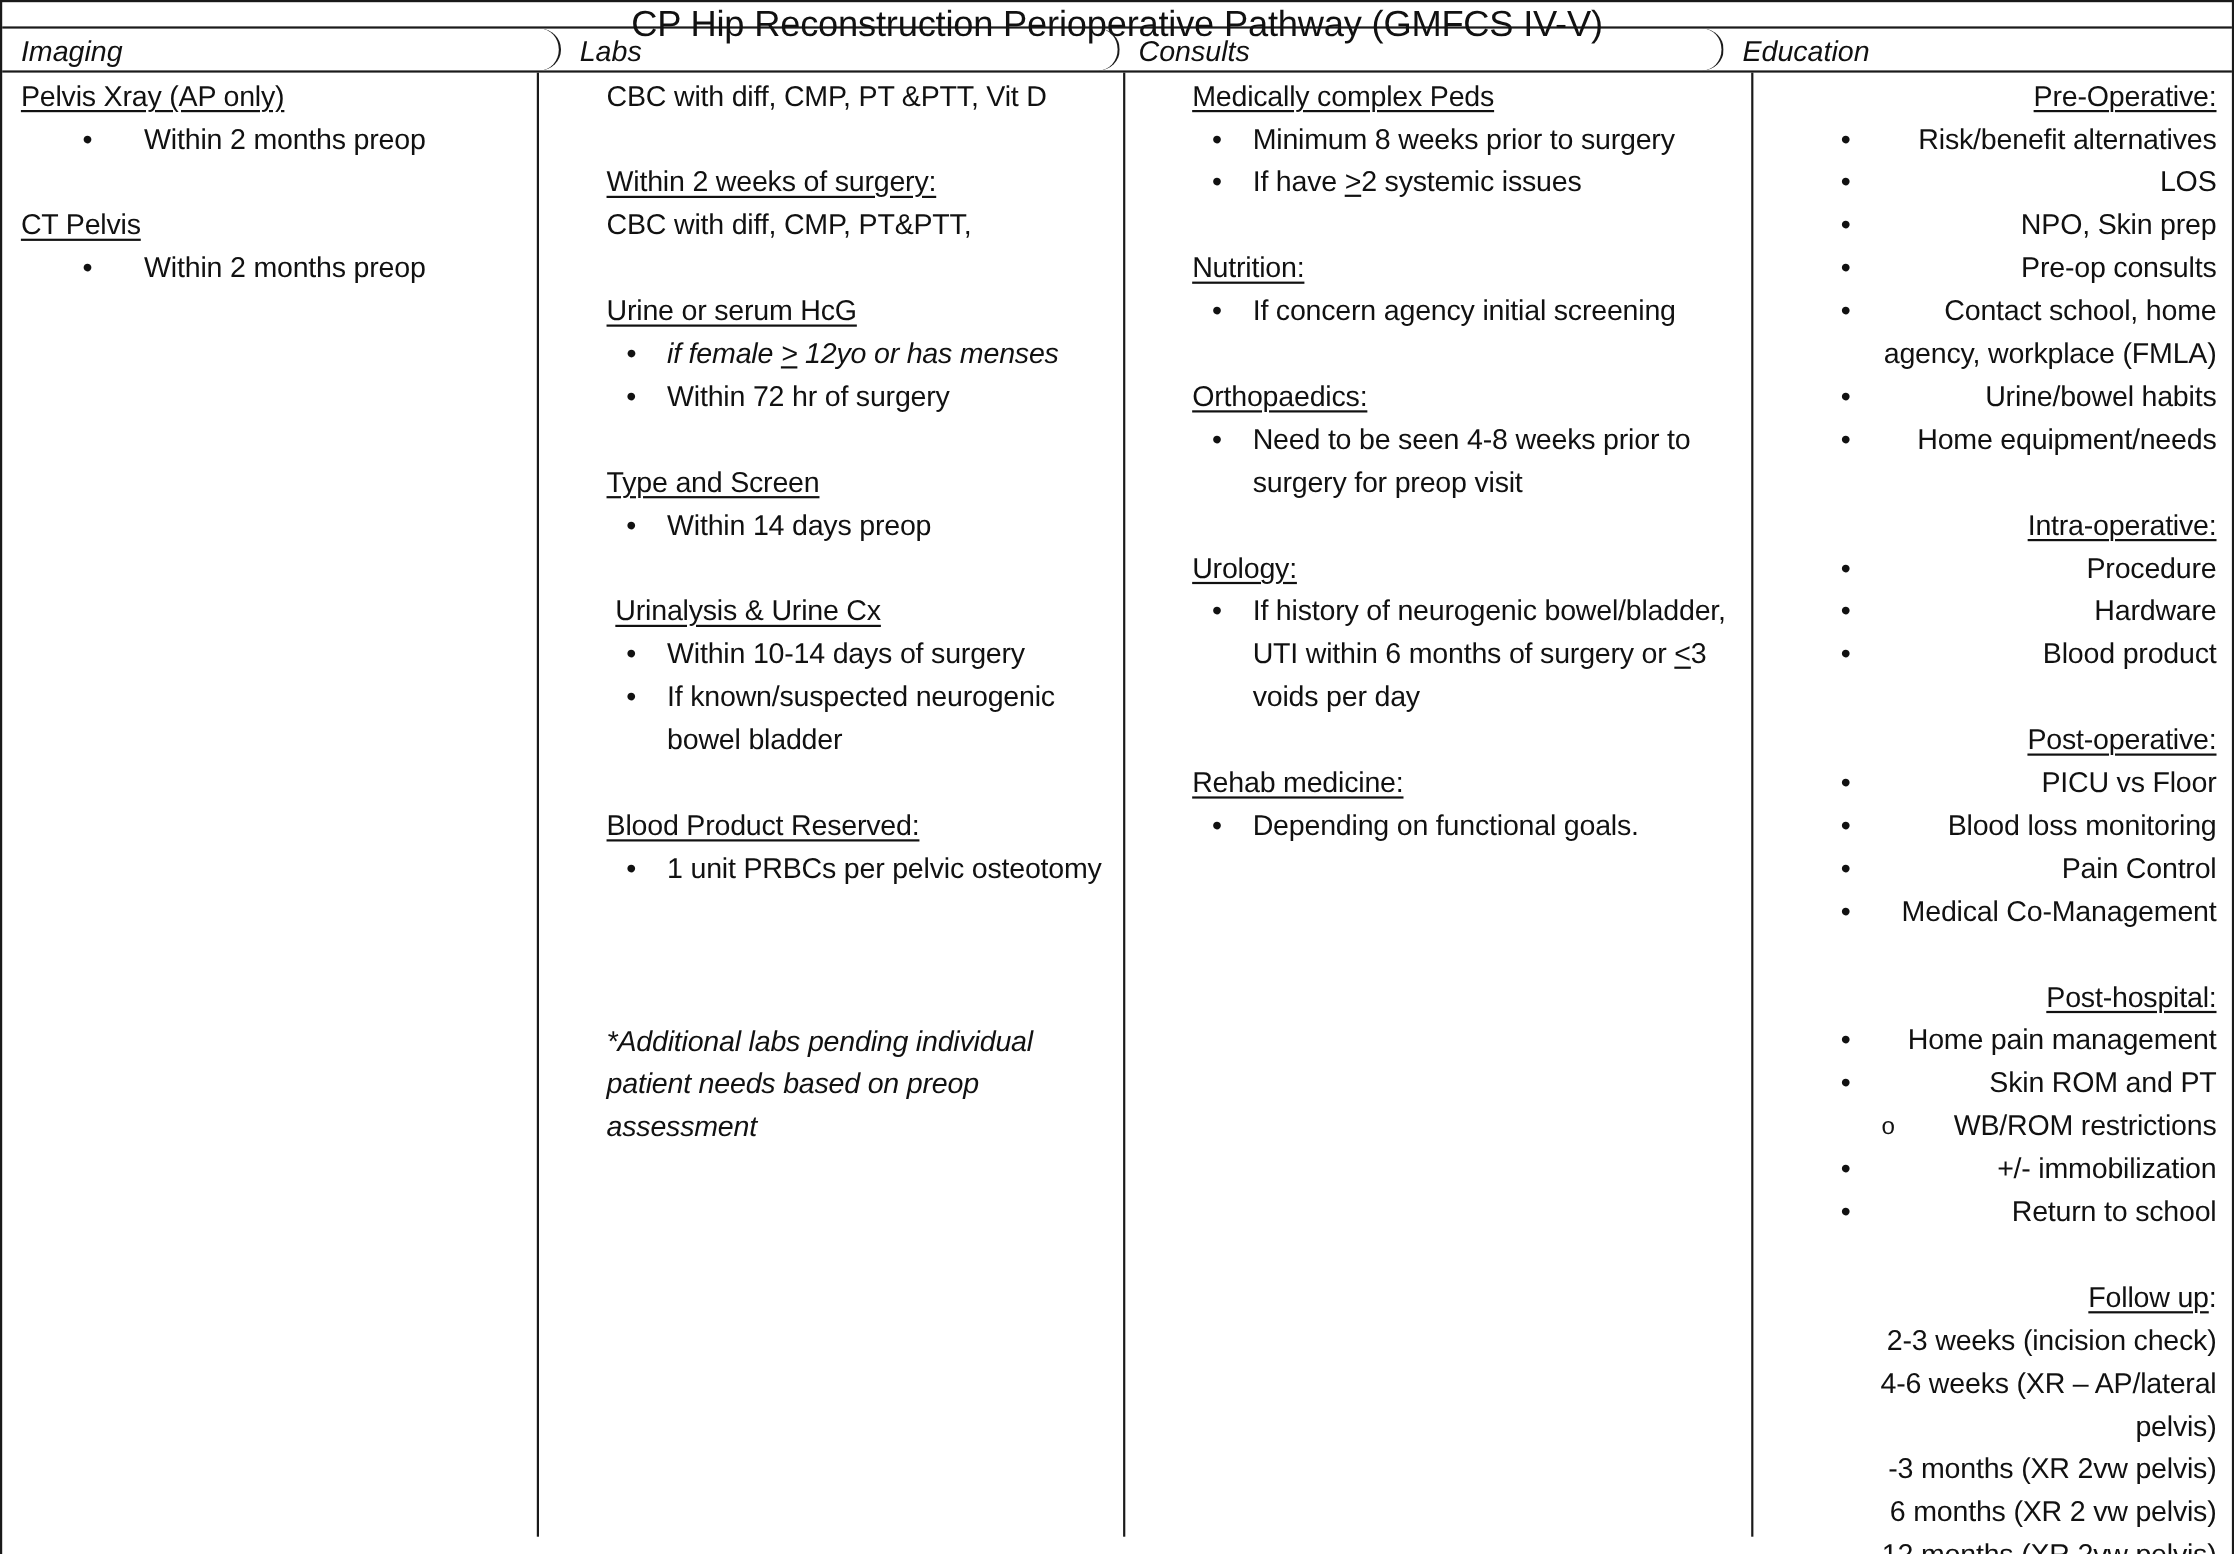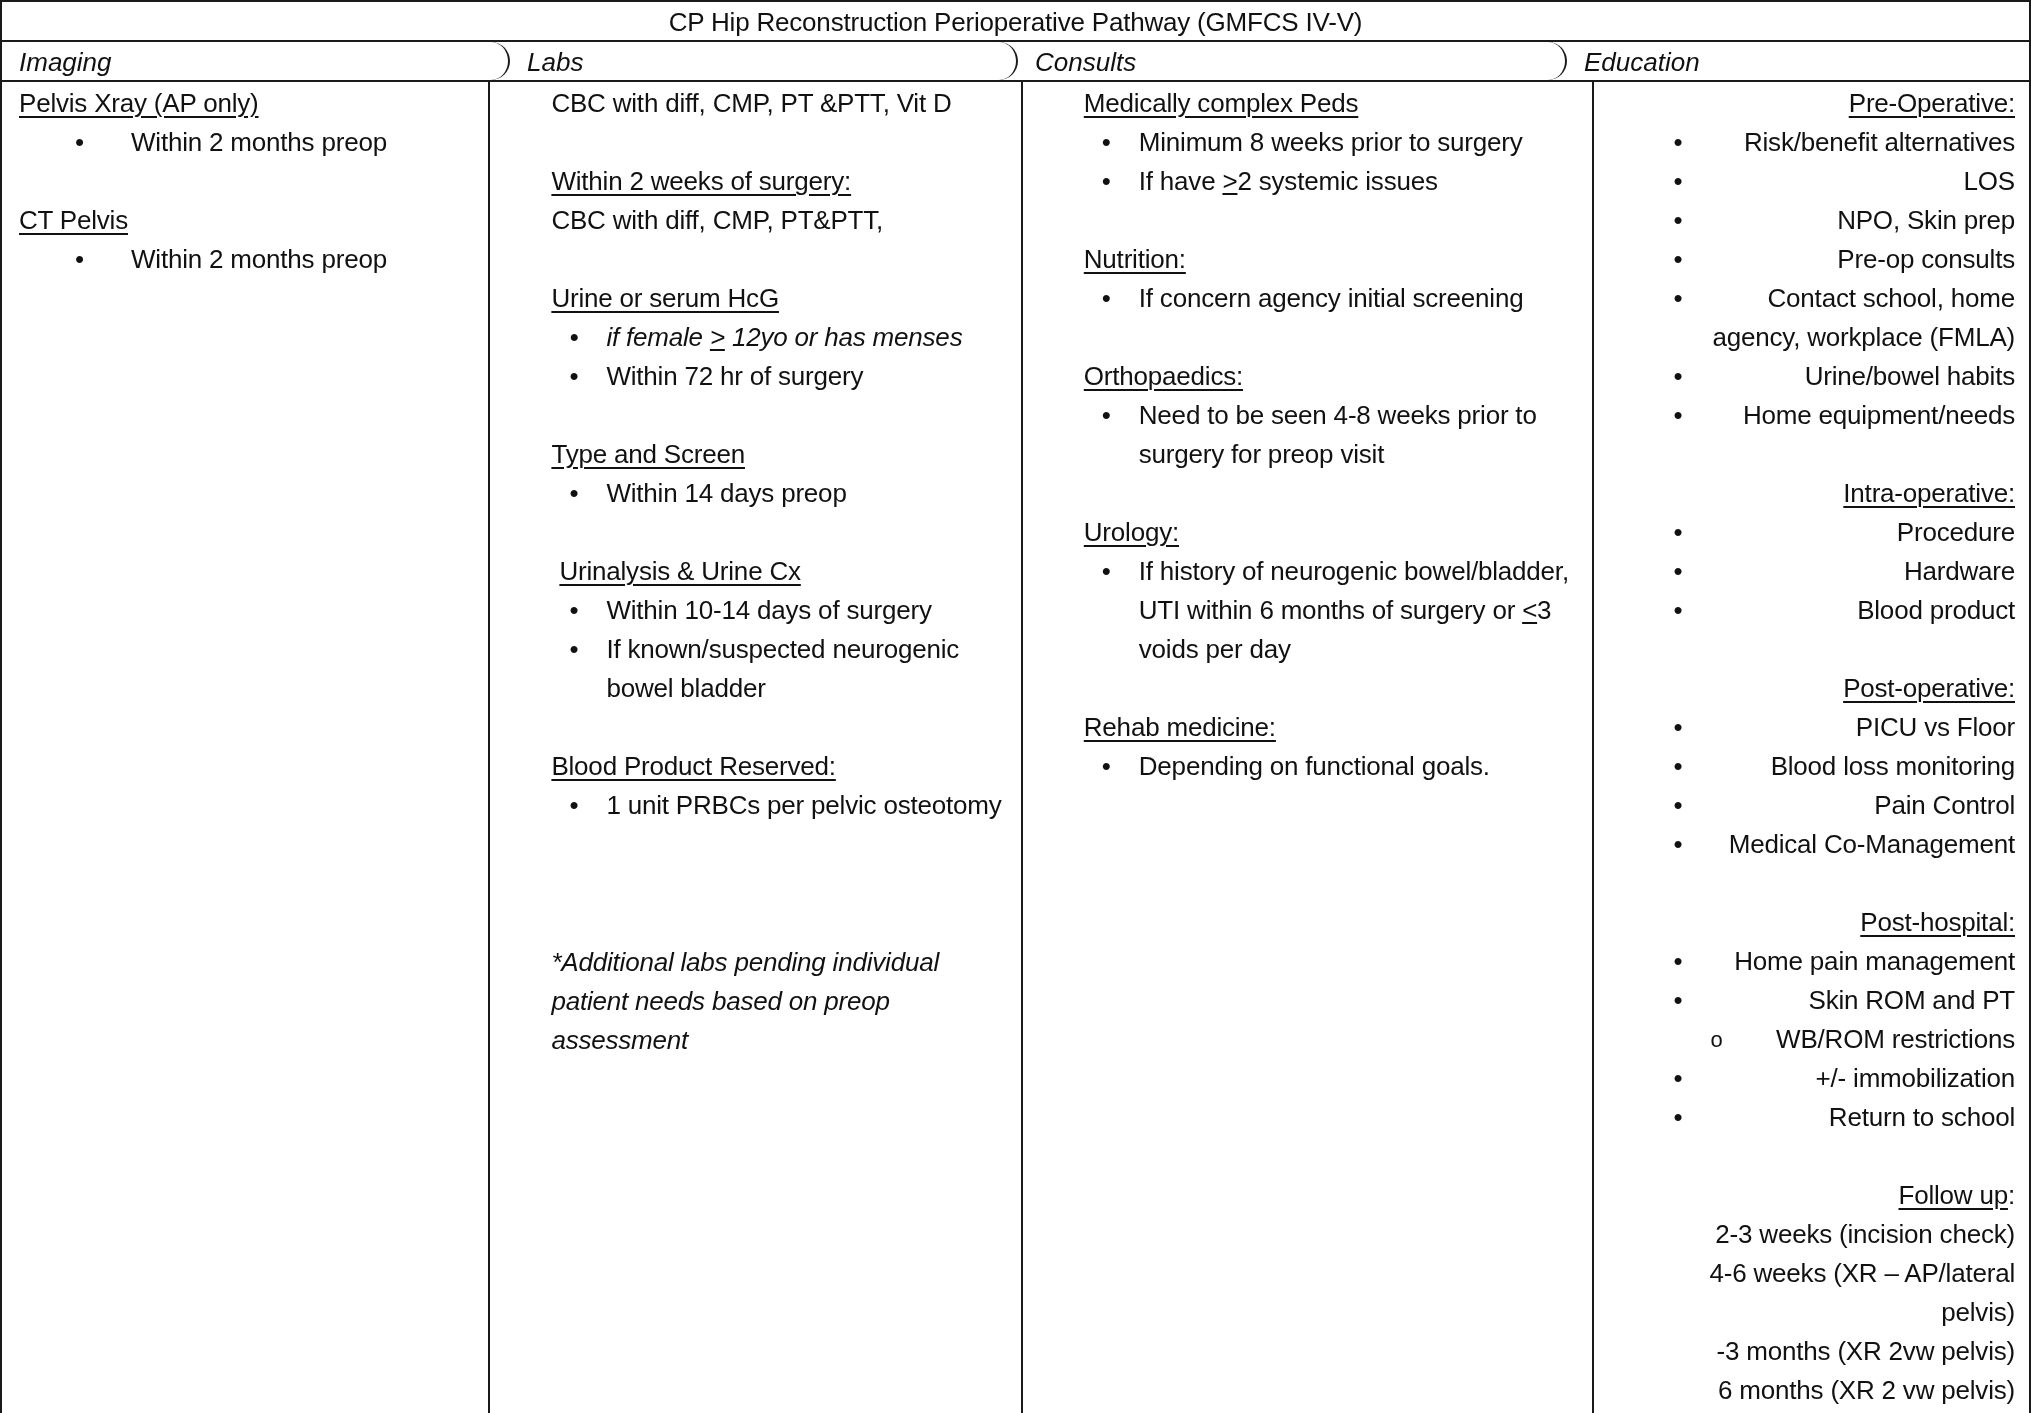--- a/index.html
+++ b/index.html
@@ -10,23 +10,23 @@
   }
   .doc-table {
     position: absolute; left: 0; top: 0;
     width: 2031px; height: 1413px;
     box-sizing: border-box;
     border-left: 2px solid #1a1a1a;
     border-right: 2px solid #1a1a1a;
     border-top: 2px solid #1a1a1a;
   }
   .title-row {
-    height: 40px; box-sizing: border-box;
+    height: 24px; box-sizing: border-box;
     border-bottom: 2px solid #1a1a1a;
-    text-align: center; font-size: 26px; line-height: 40px;
+    text-align: center; font-size: 33px; line-height: 40px;
     letter-spacing: -0.2px;
   }
   .header-row {
     display: flex; height: 40px; box-sizing: border-box;
     border-bottom: 2px solid #1a1a1a;
   }
   .header-cell {
     box-sizing: border-box; font-style: italic; font-size: 26px;
     line-height: 40px; padding-left: 17px;
     border-right: 2px solid #1a1a1a;

